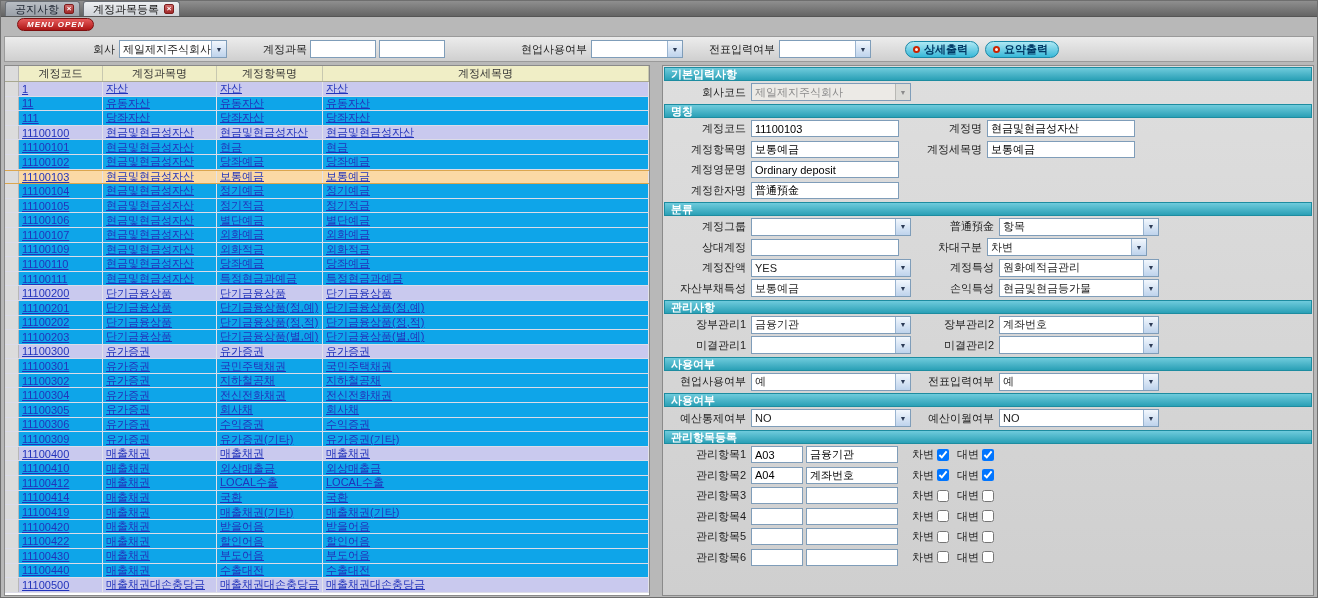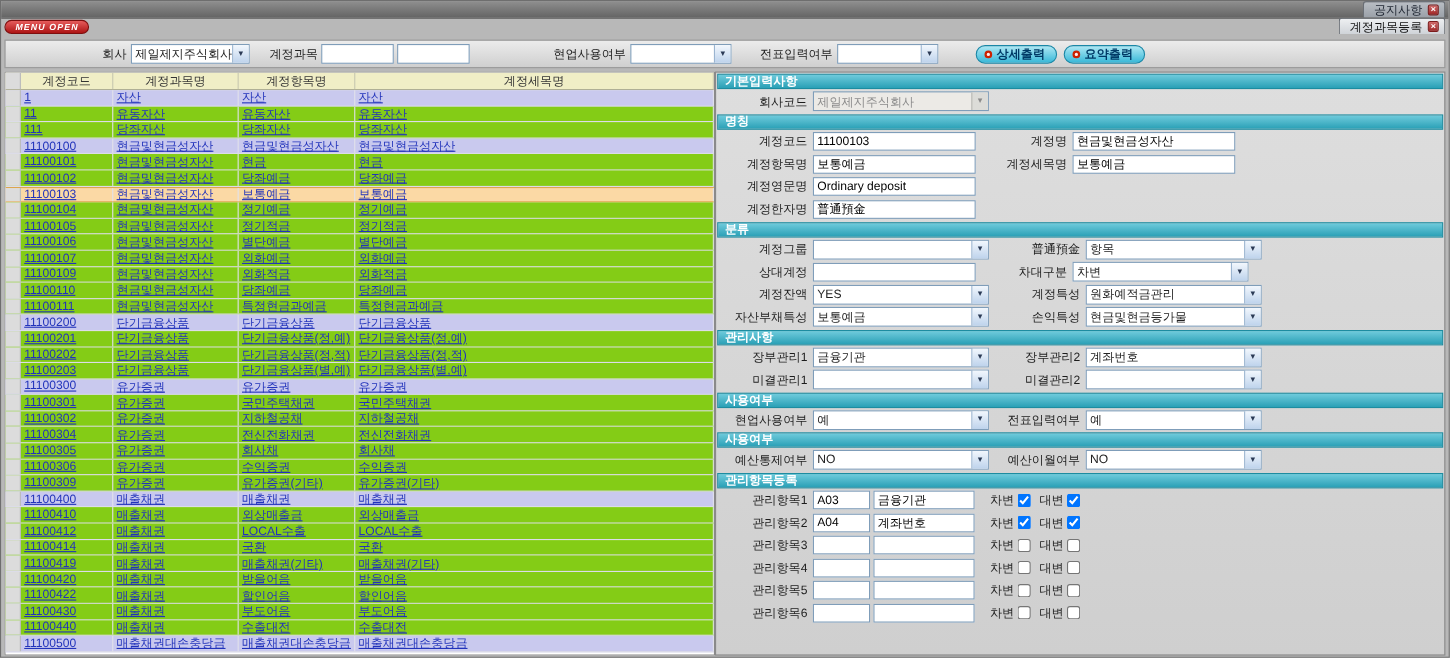--- a/index.html
+++ b/index.html
@@ -6,53 +6,53 @@
     --header-teal-1:#6fcbdc; --header-teal-2:#2aa0b6;
     --row-group:#c9c9ee; --row-selected:#fbd9a5;
     --link-blue:#2233bb; --grid-header-bg:#f0eec6;
     --btn-1:#aee8f4; --btn-2:#38b8d8;
   }
   *{box-sizing:border-box; margin:0; padding:0;}
   body{font-family:"Liberation Sans","DejaVu Sans",sans-serif; background:#9a9a9a;}
   .window{width:1318px; height:598px; background:#b8b8b8; position:relative; overflow:hidden; border:1px solid #6e6e6e; font-size:11px; color:#222;}
 
   
-  .tabbar{height:16px; background:linear-gradient(#8f8f8f,#646464); display:flex; align-items:flex-end; padding-left:4px; border-bottom:1px solid #555;flex-direction:column;}
+  .tabbar{height:16px; background:linear-gradient(#8f8f8f,#646464); display:flex; align-items:flex-end; padding-left:4px; border-bottom:1px solid #555;}
   .tab{display:flex; align-items:center; gap:5px; height:15px; padding:0 5px 0 9px; margin-right:3px; background:linear-gradient(#b9bec4,#9aa0a8); border:1px solid #6a6f76; border-bottom:none; border-radius:3px 3px 0 0; color:#1d2430; cursor:default;}
   .tab.active{background:linear-gradient(#eef0f2,#cfd3d8); color:#111;justify-content:flex-end;}
   .tab-close{width:10px; height:10px; background:linear-gradient(#d06a6a,#a02828); border:1px solid #7c1c1c; border-radius:2px; color:#fff; font-size:8px; line-height:8px; text-align:center; font-weight:bold;}
 
   
-  .menu-row{height:13px; padding-left:3px;}
+  .menu-row{height:13px; padding-left:16px;}
   .menu-open{display:inline-block; background:linear-gradient(#e65c5c,#ad1515); color:#fff; font-size:8px; font-weight:bold; font-style:italic; letter-spacing:1px; padding:1px 9px; border-radius:7px; border:1px solid #7d0f0f; margin-top:1px;}
 
   
   .toolbar{height:26px; margin:6px 3px 3px 3px; background:linear-gradient(#ececec,#cfcfcf); border:1px solid #9a9a9a; display:flex; align-items:center;}
-  .tb-label{color:#222; margin-left:18px;}
+  .tb-label{color:#222; margin-left:36px;}
   .tb-label.first{margin-left:88px;}
   .combo{display:inline-flex; align-items:center; background:#fff; border:1px solid #7f9db9; height:18px;}
   .combo-text{flex:1; padding:11px 3px; white-space:nowrap; overflow:hidden;}
   .combo-arrow{width:15px; align-self:stretch; background:linear-gradient(#f2f7fd,#bed3ec); border-left:1px solid #9ab4d0; color:#2b3a55; font-size:7px; display:flex; align-items:center; justify-content:center;}
   .combo.disabled{background:#eceae6; color:#8b8b8b;}
   .combo.disabled .combo-arrow{background:#dcdcd8; color:#8b8b8b; border-left-color:#b8b8b4;}
   .tb-combo{width:108px; margin-left:4px;}
   .tb-combo.small{width:92px;}
   .tb-input{width:66px; height:18px; border:1px solid #7f9db9; margin-left:3px; padding:0 3px; font-size:11px; font-family:inherit;}
   .print-btn{display:flex; align-items:center; gap:4px; height:17px; padding:0 10px 0 7px; margin-left:10px; background:linear-gradient(var(--btn-1),var(--btn-2)); border:1px solid #1a87a6; border-radius:9px; color:#003a66; font-weight:bold; font-size:11px; cursor:default;}
   .print-btn.first{margin-left:34px;}
   .btn-dot{width:7px; height:7px; border:2px solid #cc2200; border-radius:50%; background:#ffecec;}
 
   
-  .main{display:flex; gap:0; margin:0 3px; height:531px;}
+  .main{display:flex; gap:12px; margin:0 3px; height:531px;}
 
   
   .grid{width:646px; background:#fff; border:1px solid #8a8a8a; overflow:hidden;}
   .grid-header{display:flex; height:16px; background:var(--grid-header-bg); border-bottom:1px solid #a8a890;}
   .gh-cell{border-right:1px solid #c8c8b0; display:flex; align-items:center; justify-content:center; color:#333; overflow:hidden;}
-  .g-row{display:flex; height:14.6px; border-bottom:1px solid #dcdce8; background:#84cc16; color:var(--link-blue); cursor:default;}
+  .g-row{display:flex; height:14.6px; border-bottom:1px solid #dcdce8; background:#0ea5e9; color:var(--link-blue); cursor:default;}
   .g-row.group{background:var(--row-group);}
   .g-row.selected{background:var(--row-selected); border-top:1px solid #dca64e; border-bottom:1px solid #dca64e;}
   .g-cell{border-right:1px solid #e2e2ea; display:flex; align-items:center; padding:0 3px; white-space:nowrap; overflow:hidden; text-decoration:underline;}
   .ind{width:14px; flex:none; background:#dcdcdc; border-right:1px solid #b8b8b8; text-decoration:none;}
   .c0{width:84px; flex:none;}
   .c1{width:114px; flex:none;}
   .c2{width:106px; flex:none;}
   .c3{flex:1;}
 
   

